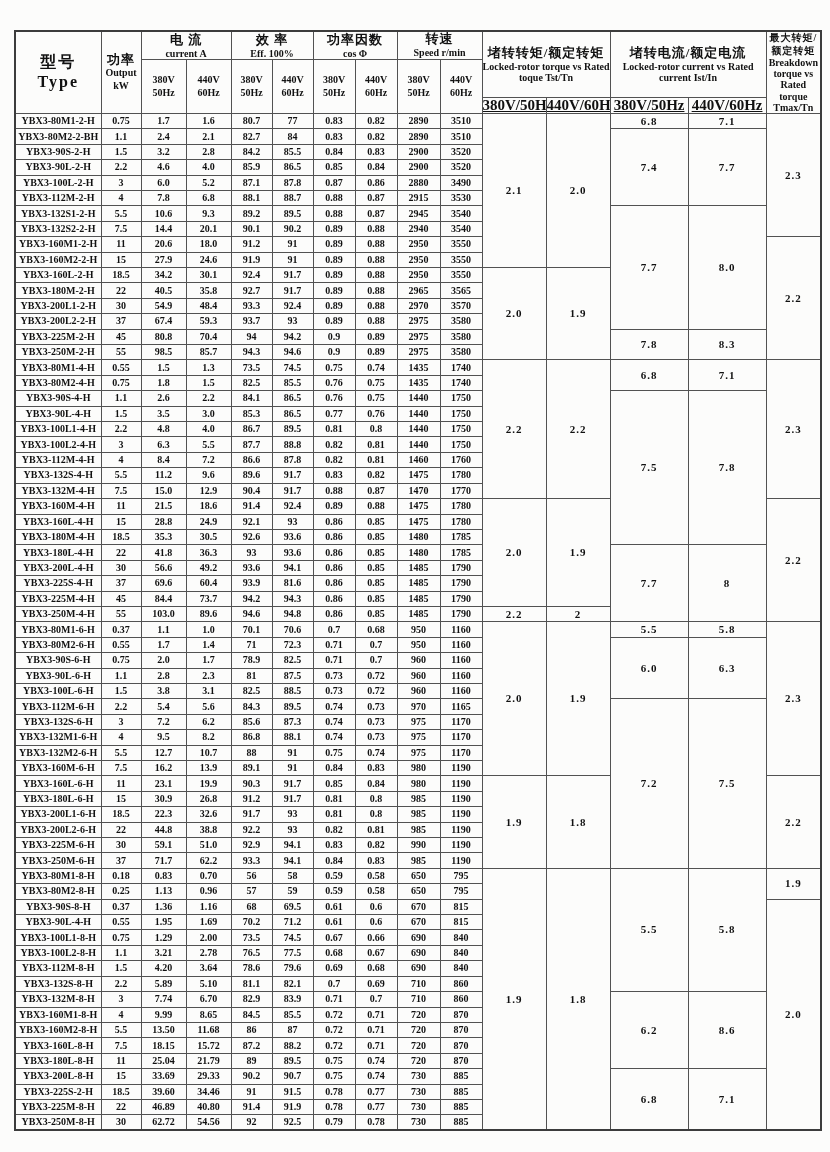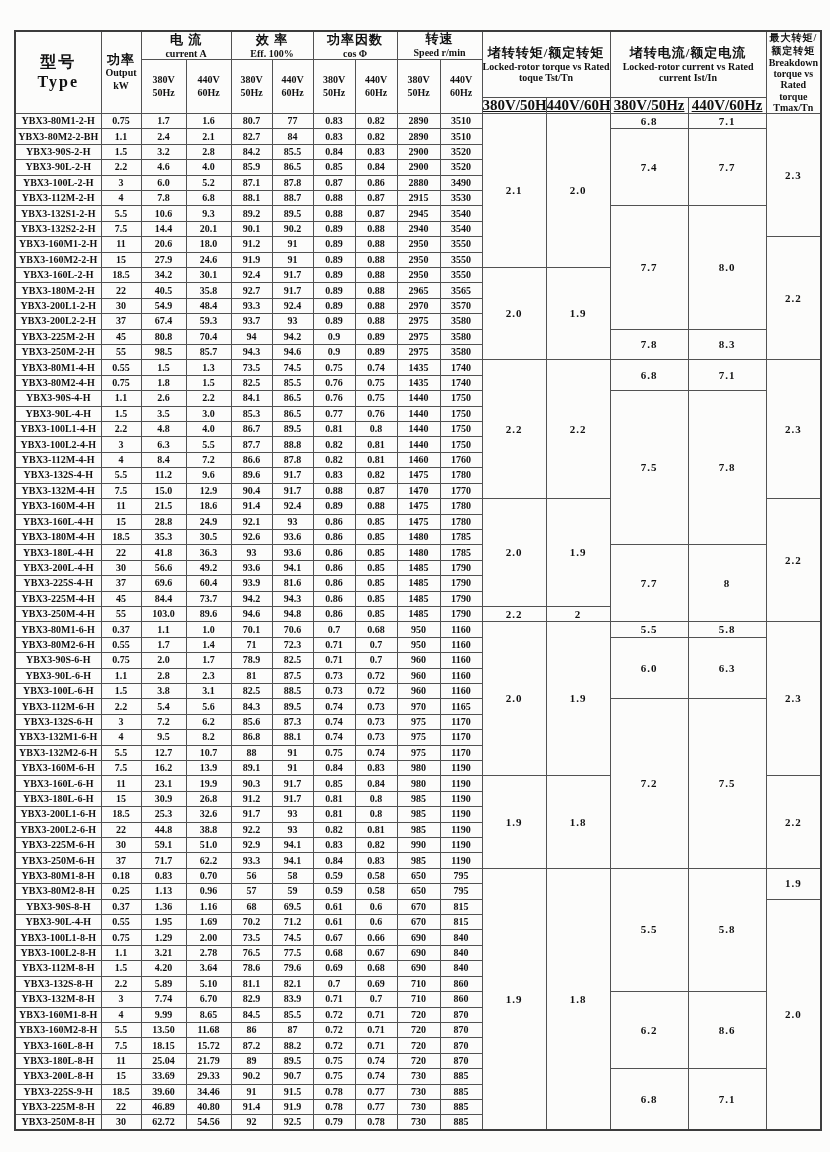--- a/index.html
+++ b/index.html
@@ -690,21 +690,21 @@
           <td>91.2</td>
           <td>91.7</td>
           <td>0.81</td>
           <td>0.8</td>
           <td>985</td>
           <td>1190</td>
         </tr>
         <tr>
           <td class="model">YBX3-200L1-6-H</td>
           <td>18.5</td>
-          <td>25.3</td>
+          <td>22.3</td>
           <td>32.6</td>
           <td>91.7</td>
           <td>93</td>
           <td>0.81</td>
           <td>0.8</td>
           <td>985</td>
           <td>1190</td>
         </tr>
         <tr>
           <td class="model">YBX3-200L2-6-H</td>
@@ -914,21 +914,21 @@
           <td>90.2</td>
           <td>90.7</td>
           <td>0.75</td>
           <td>0.74</td>
           <td>730</td>
           <td>885</td>
           <td rowspan="4" class="big">6.8</td>
           <td rowspan="4" class="big">7.1</td>
         </tr>
         <tr>
-          <td class="model">YBX3-225S-9-H</td>
+          <td class="model">YBX3-225S-2-H</td>
           <td>18.5</td>
           <td>39.60</td>
           <td>34.46</td>
           <td>91</td>
           <td>91.5</td>
           <td>0.78</td>
           <td>0.77</td>
           <td>730</td>
           <td>885</td>
         </tr>

